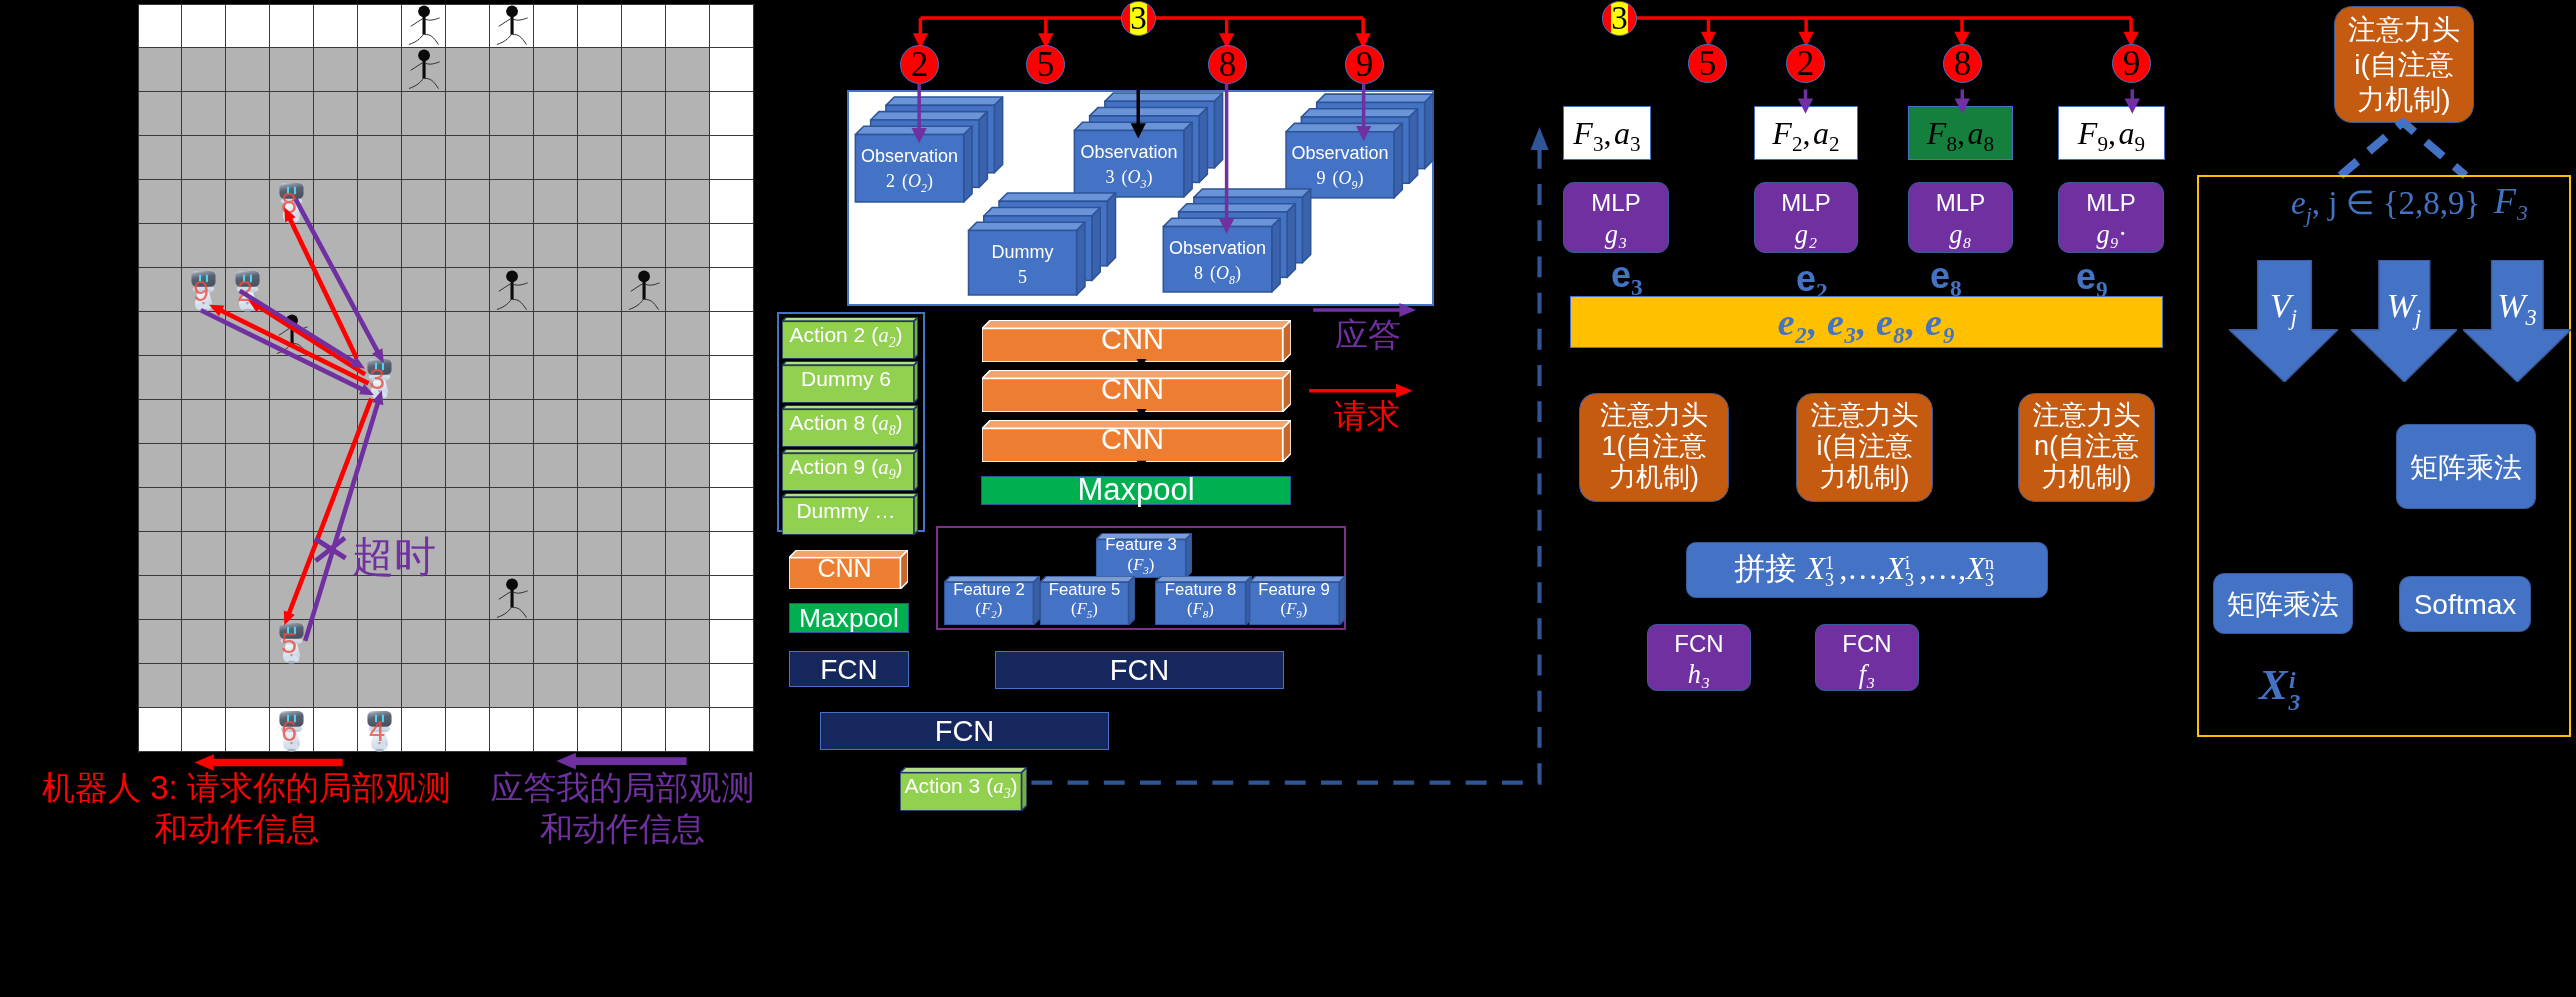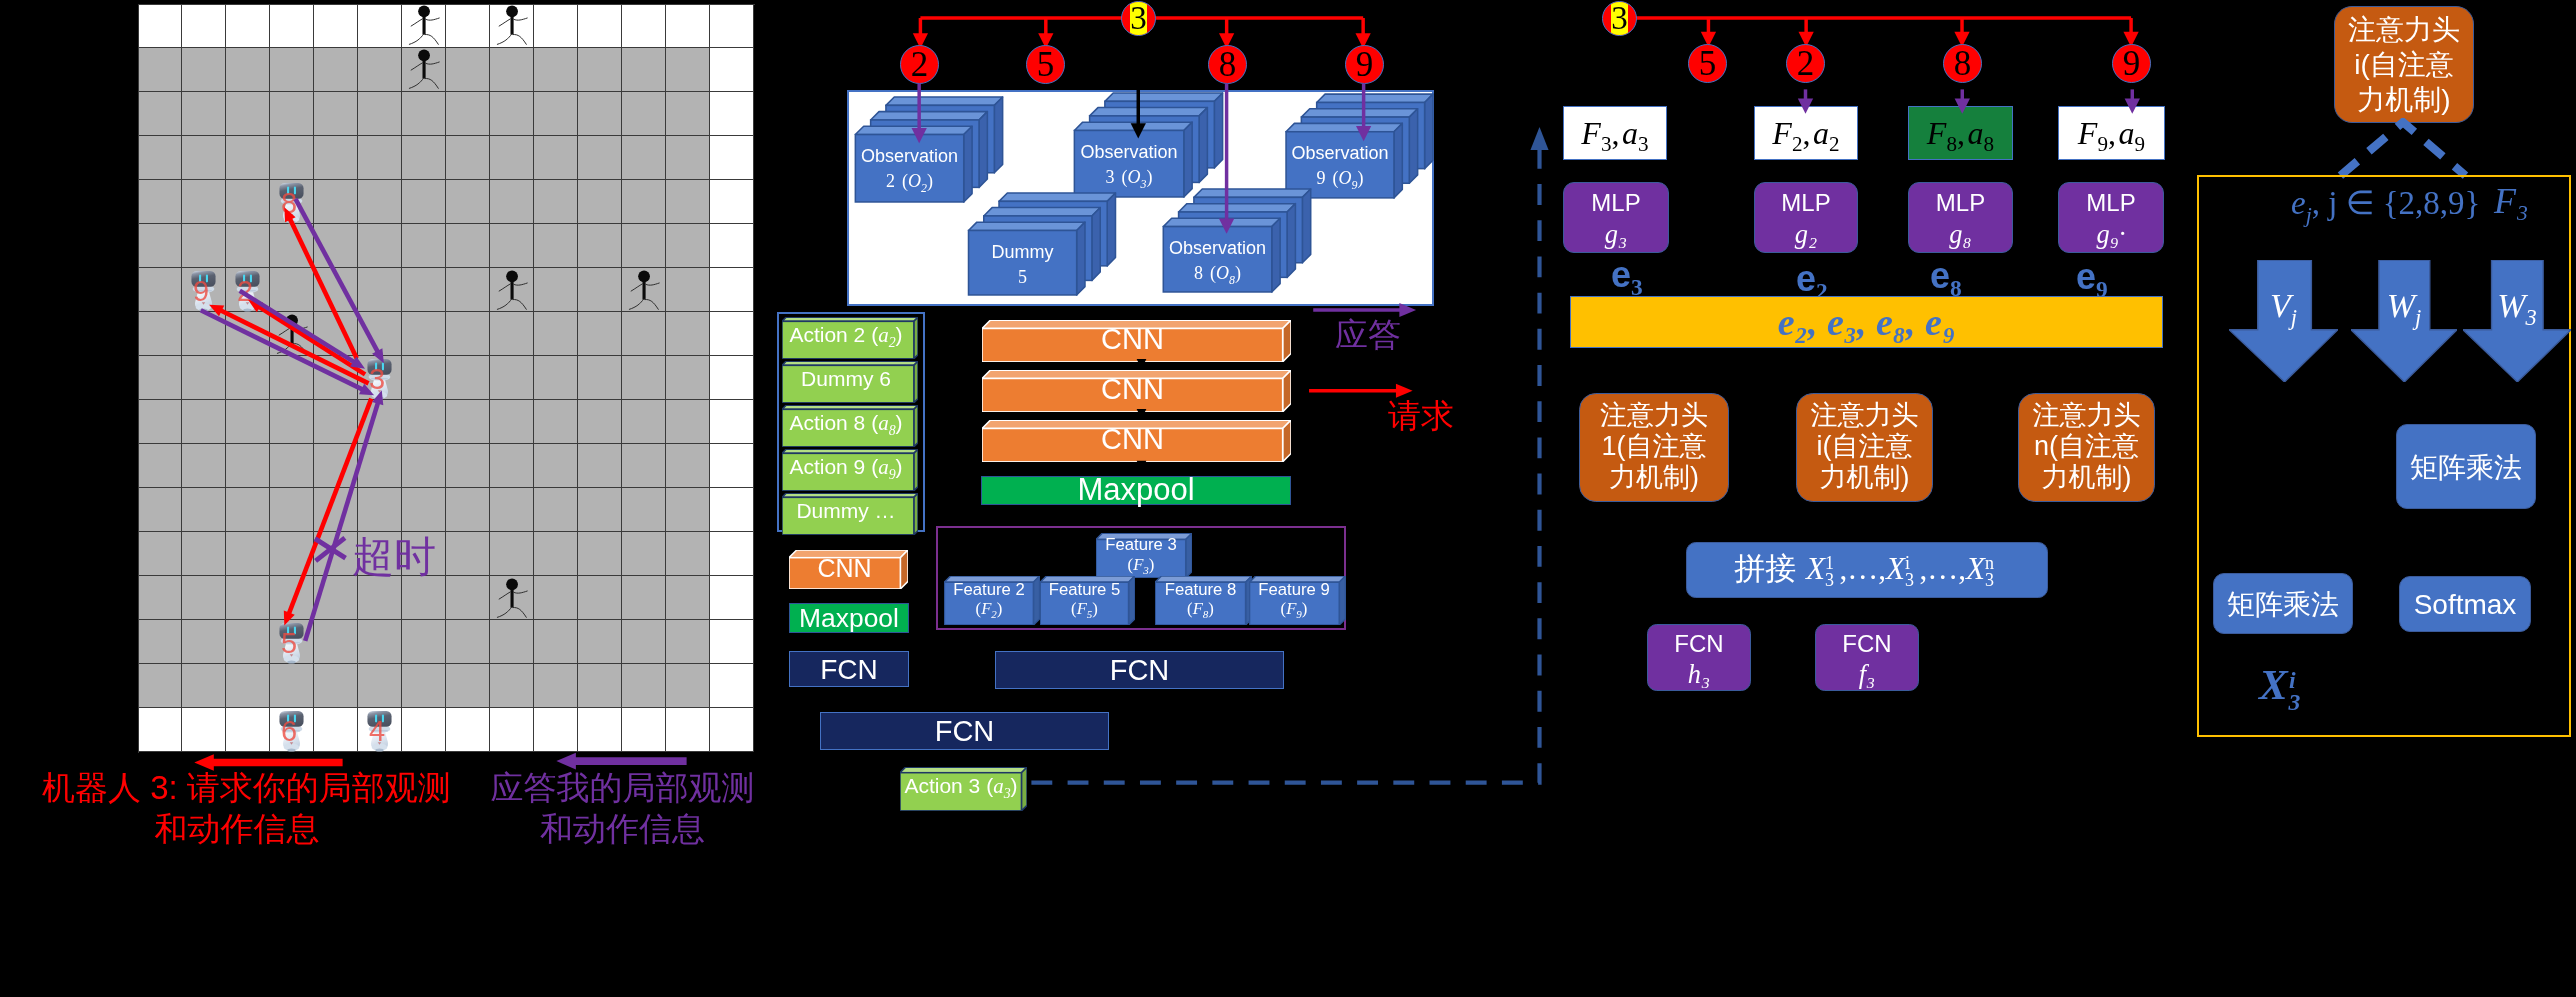--- a/index.html
+++ b/index.html
@@ -835,21 +835,21 @@
       </svg>
       <span class="abs" style="left:0;top:4.9px;width:122px;text-align:center;font-size:21px;line-height:28.5px;color:#fff;white-space:nowrap;"><span>Action 3 (</span><span class="mathi">a</span><sub class="mathi">3</sub><span>)</span></span>
     </div>
 <svg class="abs" style="left:1295px;top:292px;width:181px;height:139px" viewBox="0 0 260 200">
       <line x1="26" y1="26" x2="154" y2="26" stroke="#7030a0" stroke-width="5"></line>
       <polygon points="174,26 150,16 150,36" fill="#7030a0"></polygon>
       <line x1="20" y1="142" x2="149" y2="142" stroke="#ff0000" stroke-width="5"></line>
       <polygon points="169,142 145,132 145,152" fill="#ff0000"></polygon>
     </svg>
 <div class="abs cn" style="left:1335px;top:315px;font-size:33px;line-height:39px;color:#7030a0;">应答</div>
-<div class="abs cn" style="left:1388px;top:396px;font-size:33px;line-height:39px;color:#ff0000;">请求</div>
+<div class="abs cn" style="left:1334px;top:396px;font-size:33px;line-height:39px;color:#ff0000;">请求</div>
 <svg class="abs" style="left:1023px;top:104px;width:543px;height:703px" viewBox="0 0 780 1010">
       <path d="M12,975 H742 V60" stroke="#2f5597" stroke-width="6" fill="none" stroke-dasharray="30 22"></path>
       <polygon points="742,33 729,66 755,66" fill="#2f5597"></polygon>
     </svg>
 <svg class="abs" style="left:1587px;top:0px;width:599px;height:97px" viewBox="0 0 860 140">
       <path d="M47,26 H783" stroke="#ff0000" stroke-width="5" fill="none"></path>
 <path d="M173,26 V52" stroke="#ff0000" stroke-width="5" fill="none"></path>
       <polygon points="173,68 162,46 184,46" fill="#ff0000"></polygon>
 <path d="M314,26 V52" stroke="#ff0000" stroke-width="5" fill="none"></path>
       <polygon points="314,68 303,46 325,46" fill="#ff0000"></polygon>
@@ -875,21 +875,21 @@
       <span class="abs" style="left:0;top:-2.8px;width:100%;text-align:center;font-size:33px;line-height:39px;color:#000;font-family:'Liberation Serif',serif;">3</span>
     </div>
 <svg class="abs" style="left:1740px;top:83px;width:432px;height:49px;overflow:visible;z-index:6" viewBox="0 0 620 70">
 <path d="M94,9 V24" stroke="#7030a0" stroke-width="5" fill="none"></path>
       <polygon points="94,44 83,22 105,22" fill="#7030a0"></polygon>
 <path d="M319,9 V24" stroke="#7030a0" stroke-width="5" fill="none"></path>
       <polygon points="319,44 308,22 330,22" fill="#7030a0"></polygon>
 <path d="M563,9 V24" stroke="#7030a0" stroke-width="5" fill="none"></path>
       <polygon points="563,44 552,22 574,22" fill="#7030a0"></polygon>
 </svg>
-<div class="abs" style="left:1563px;top:106px;width:104px;height:54px;background:#fff;border:1.7px solid #4472c4;box-sizing:border-box;">
+<div class="abs" style="left:1563px;top:106px;width:88px;height:54px;background:#fff;border:1.7px solid #4472c4;box-sizing:border-box;">
       <span class="abs mathi" style="left:0;top:4.9px;width:100%;text-align:center;font-size:32px;line-height:42px;color:#000;white-space:nowrap;">F<sub style="font-style:normal">3</sub><span style="font-style:normal">, </span>a<sub style="font-style:normal">3</sub></span>
     </div>
 <div class="abs" style="left:1754px;top:106px;width:104px;height:54px;background:#fff;border:1.7px solid #4472c4;box-sizing:border-box;">
       <span class="abs mathi" style="left:0;top:4.9px;width:100%;text-align:center;font-size:32px;line-height:42px;color:#000;white-space:nowrap;">F<sub style="font-style:normal">2</sub><span style="font-style:normal">, </span>a<sub style="font-style:normal">2</sub></span>
     </div>
 <div class="abs" style="left:1908px;top:106px;width:105px;height:54px;background:#15803d;border:1.7px solid #4472c4;box-sizing:border-box;">
       <span class="abs mathi" style="left:0;top:4.9px;width:100%;text-align:center;font-size:32px;line-height:42px;color:#000;white-space:nowrap;">F<sub style="font-style:normal">8</sub><span style="font-style:normal">, </span>a<sub style="font-style:normal">8</sub></span>
     </div>
 <div class="abs" style="left:2058px;top:106px;width:107px;height:54px;background:#fff;border:1.7px solid #4472c4;box-sizing:border-box;">
       <span class="abs mathi" style="left:0;top:4.9px;width:100%;text-align:center;font-size:32px;line-height:42px;color:#000;white-space:nowrap;">F<sub style="font-style:normal">9</sub><span style="font-style:normal">, </span>a<sub style="font-style:normal">9</sub></span>

